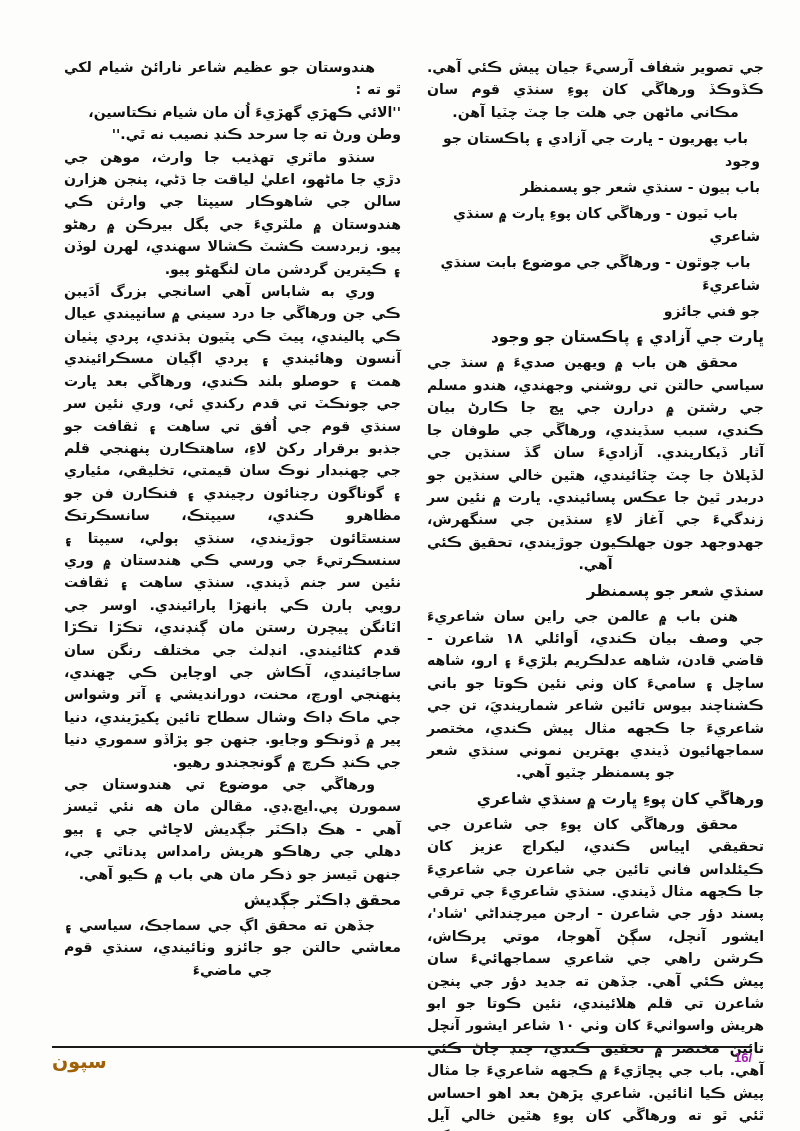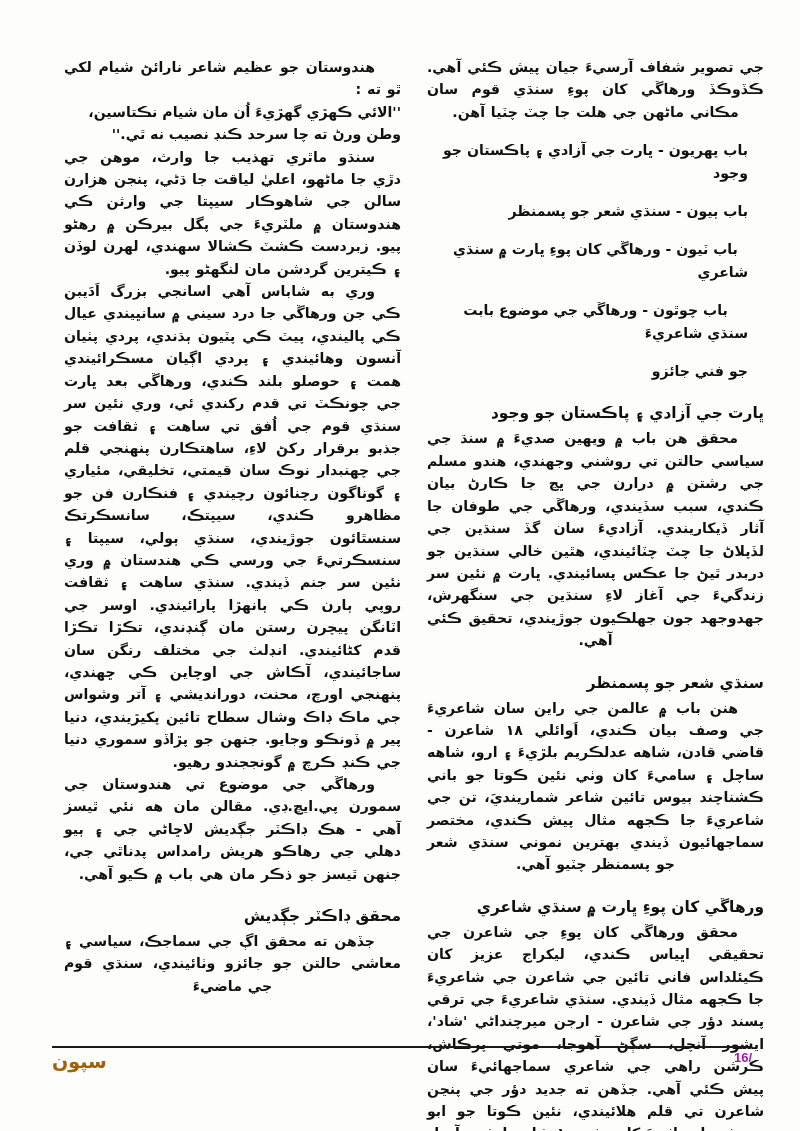--- a/index.html
+++ b/index.html
@@ -60,38 +60,38 @@
   }
   p.body.indent {
     text-indent: 26px;
   }
   p.body.last-center {
     text-align: justify;
     text-align-last: center;
   }
 
   h2.heading {
-    margin: 20px 0 2px 0;
+    margin: 4px 0 2px 0;
     font-size: 15.4px;
     line-height: 23px;
     font-weight: 700;
     text-align: center;
     letter-spacing: 0.2px;
   }
 
   .verse {
     margin: 0;
     font-size: 14.1px;
     line-height: 22.4px;
     font-weight: 700;
     text-align: center;
   }
 
   .toc-line {
-    margin: 16px;
+    margin: 4px;
     font-size: 14.1px;
     line-height: 22.4px;
     font-weight: 700;
     text-align: center;
   }
 
   footer.page-footer {
     position: absolute;
     left: 52px;
     right: 48px;

